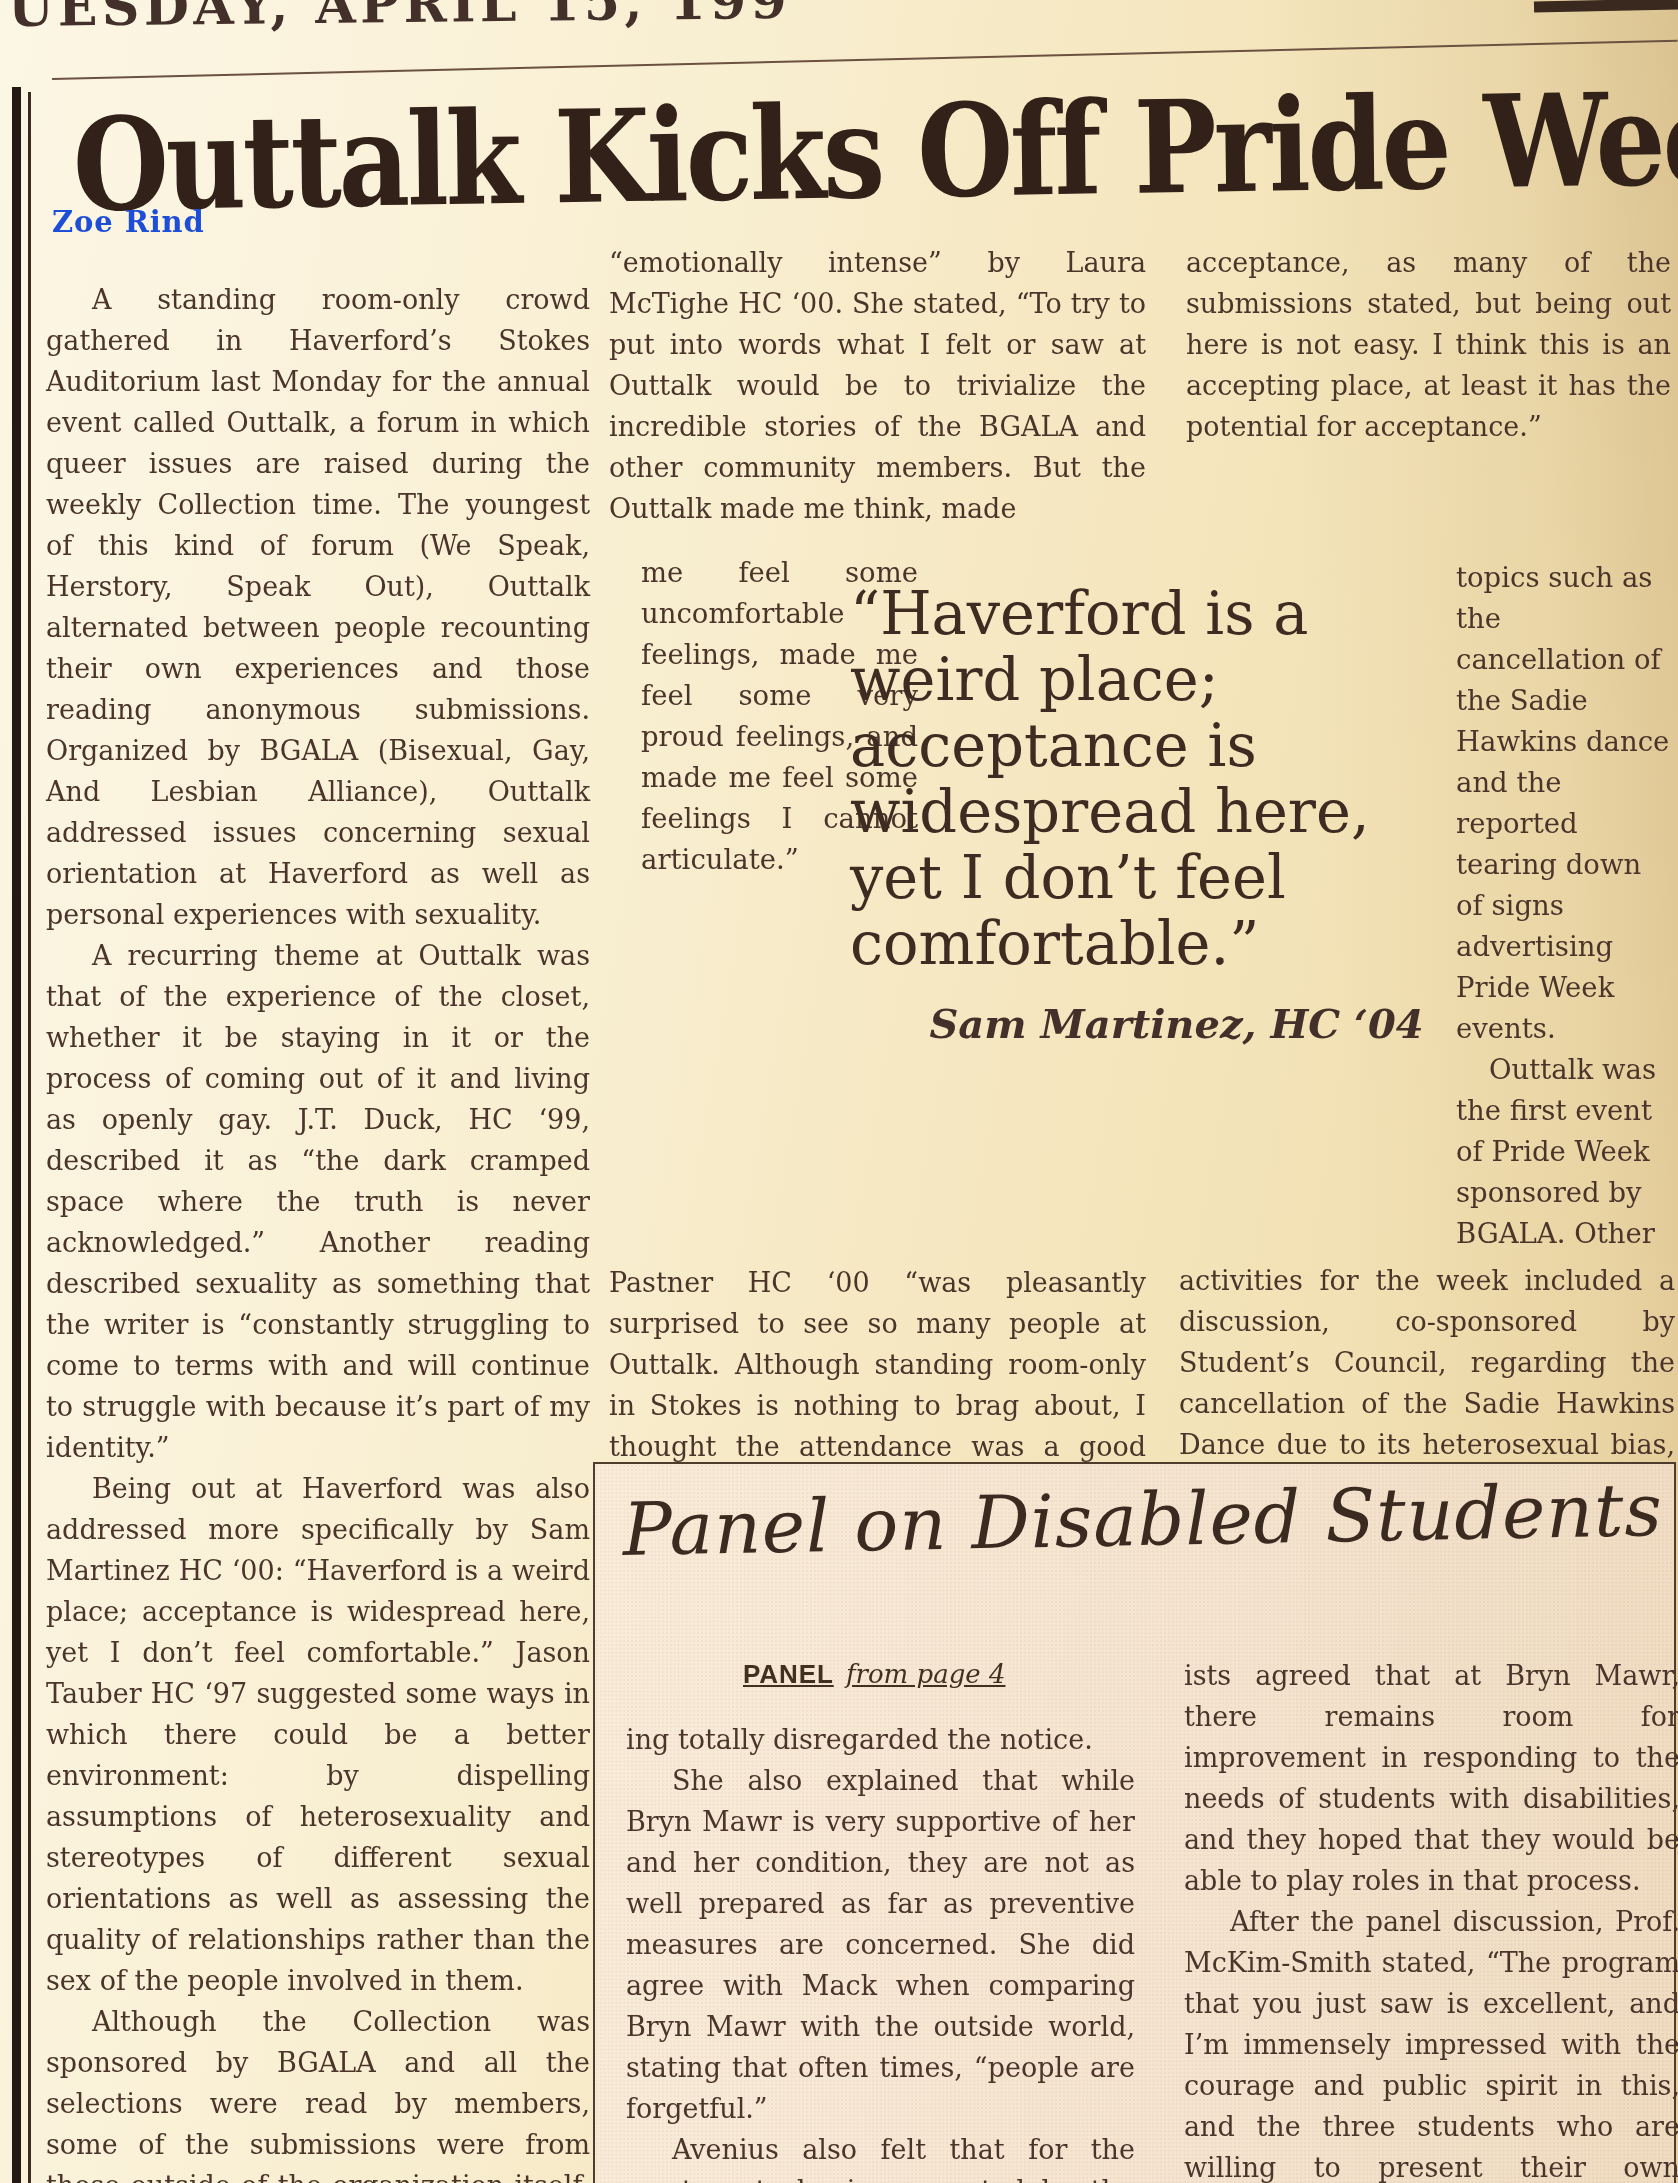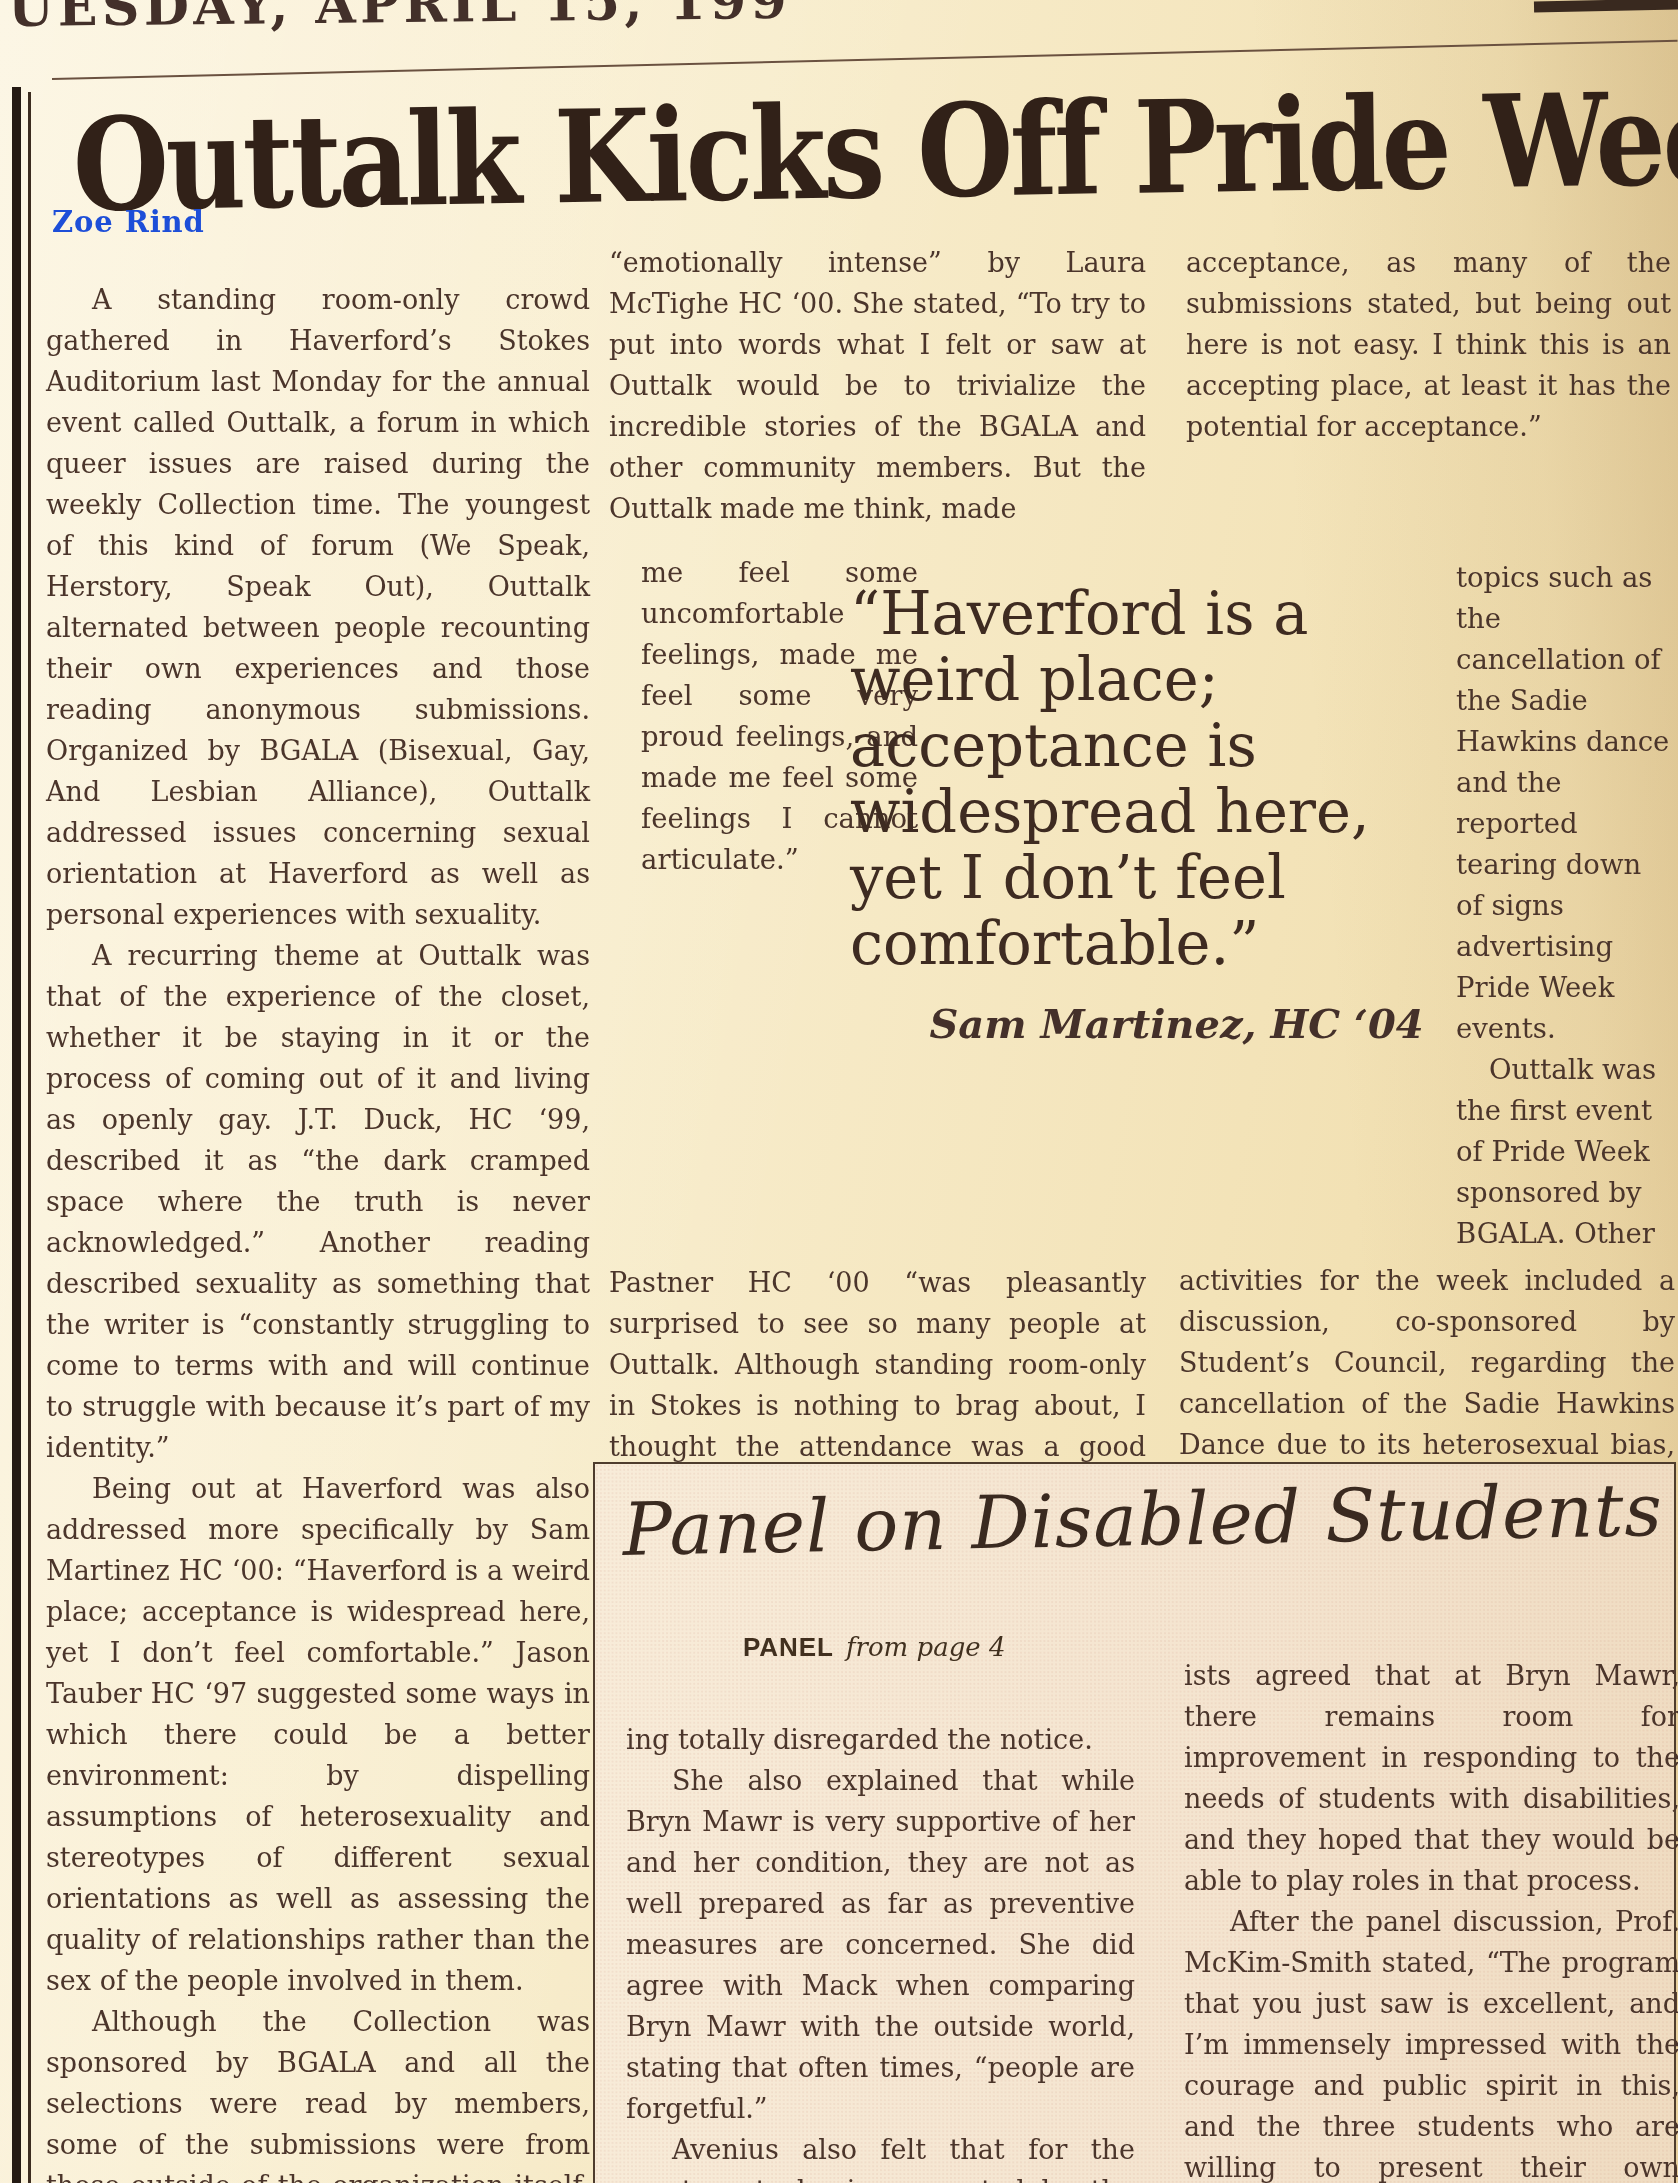--- a/index.html
+++ b/index.html
@@ -84,21 +84,21 @@
       radial-gradient(rgba(190,120,100,0.10) 0.7px, rgba(0,0,0,0) 1px),
       linear-gradient(95deg, #f8ecd9 0%, #f4e4cf 55%, #eedabe 100%);
     background-size: 3.9px 3.9px, 100% 100%;
   }
   .panel-title {
     position: absolute; left: 27px; top: 23px; width: 1026px;
     font-size: 73px; font-style: italic; color: #3a2a20;
     white-space: nowrap; letter-spacing: 0.9px;
     transform: rotate(-1.1deg); transform-origin: left top;
   }
-  .continuation { position: absolute; left: 148px; top: 168px; font-size: 26px; color: #41301f; }
+  .continuation { position: absolute; left: 148px; top: 195px; font-size: 26px; color: #41301f; text-decoration: underline; }
   .continuation .tag { font-family: "Liberation Sans", sans-serif; font-weight: bold; letter-spacing: 0.9px; }
   .continuation .from { font-style: italic; margin-left: 12.2px; }
 
   .panel-colA { position: absolute; left: 31px;  top: 255px; width: 509px; }
   .panel-colB { position: absolute; left: 589px; top: 191px; width: 496px; }
 </style>
 </head>
 <body>
 
 <div class="page">

